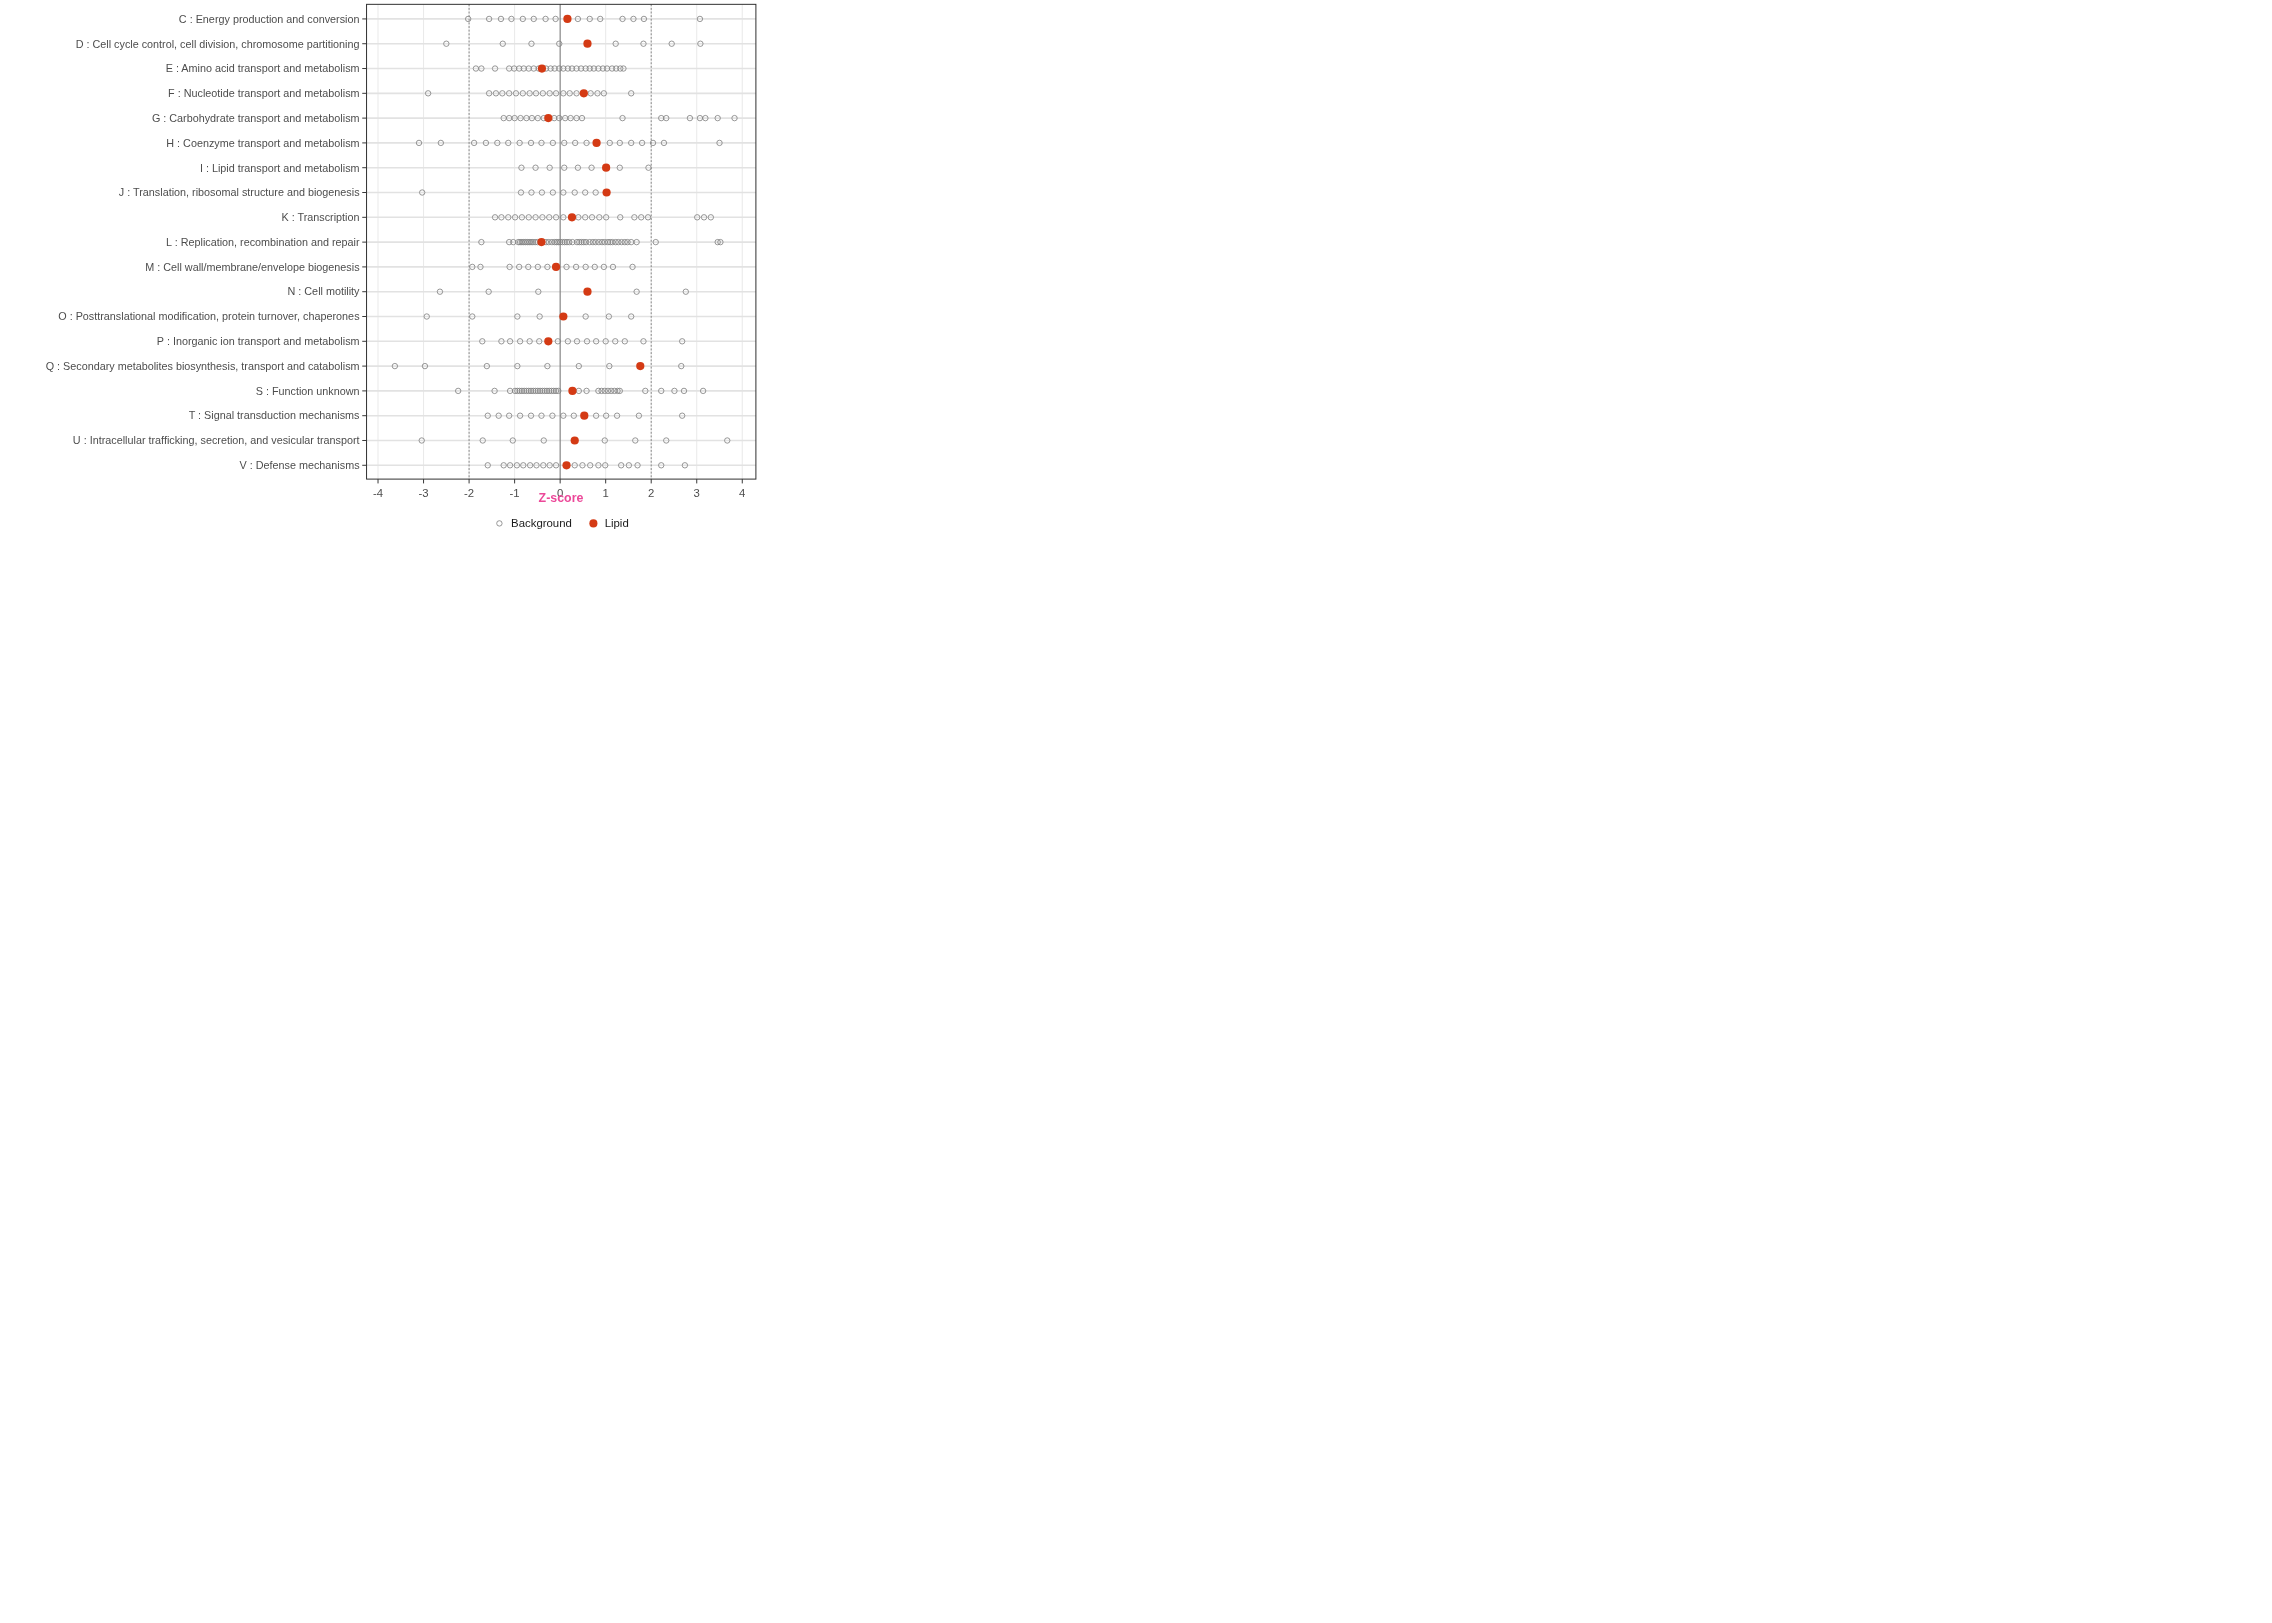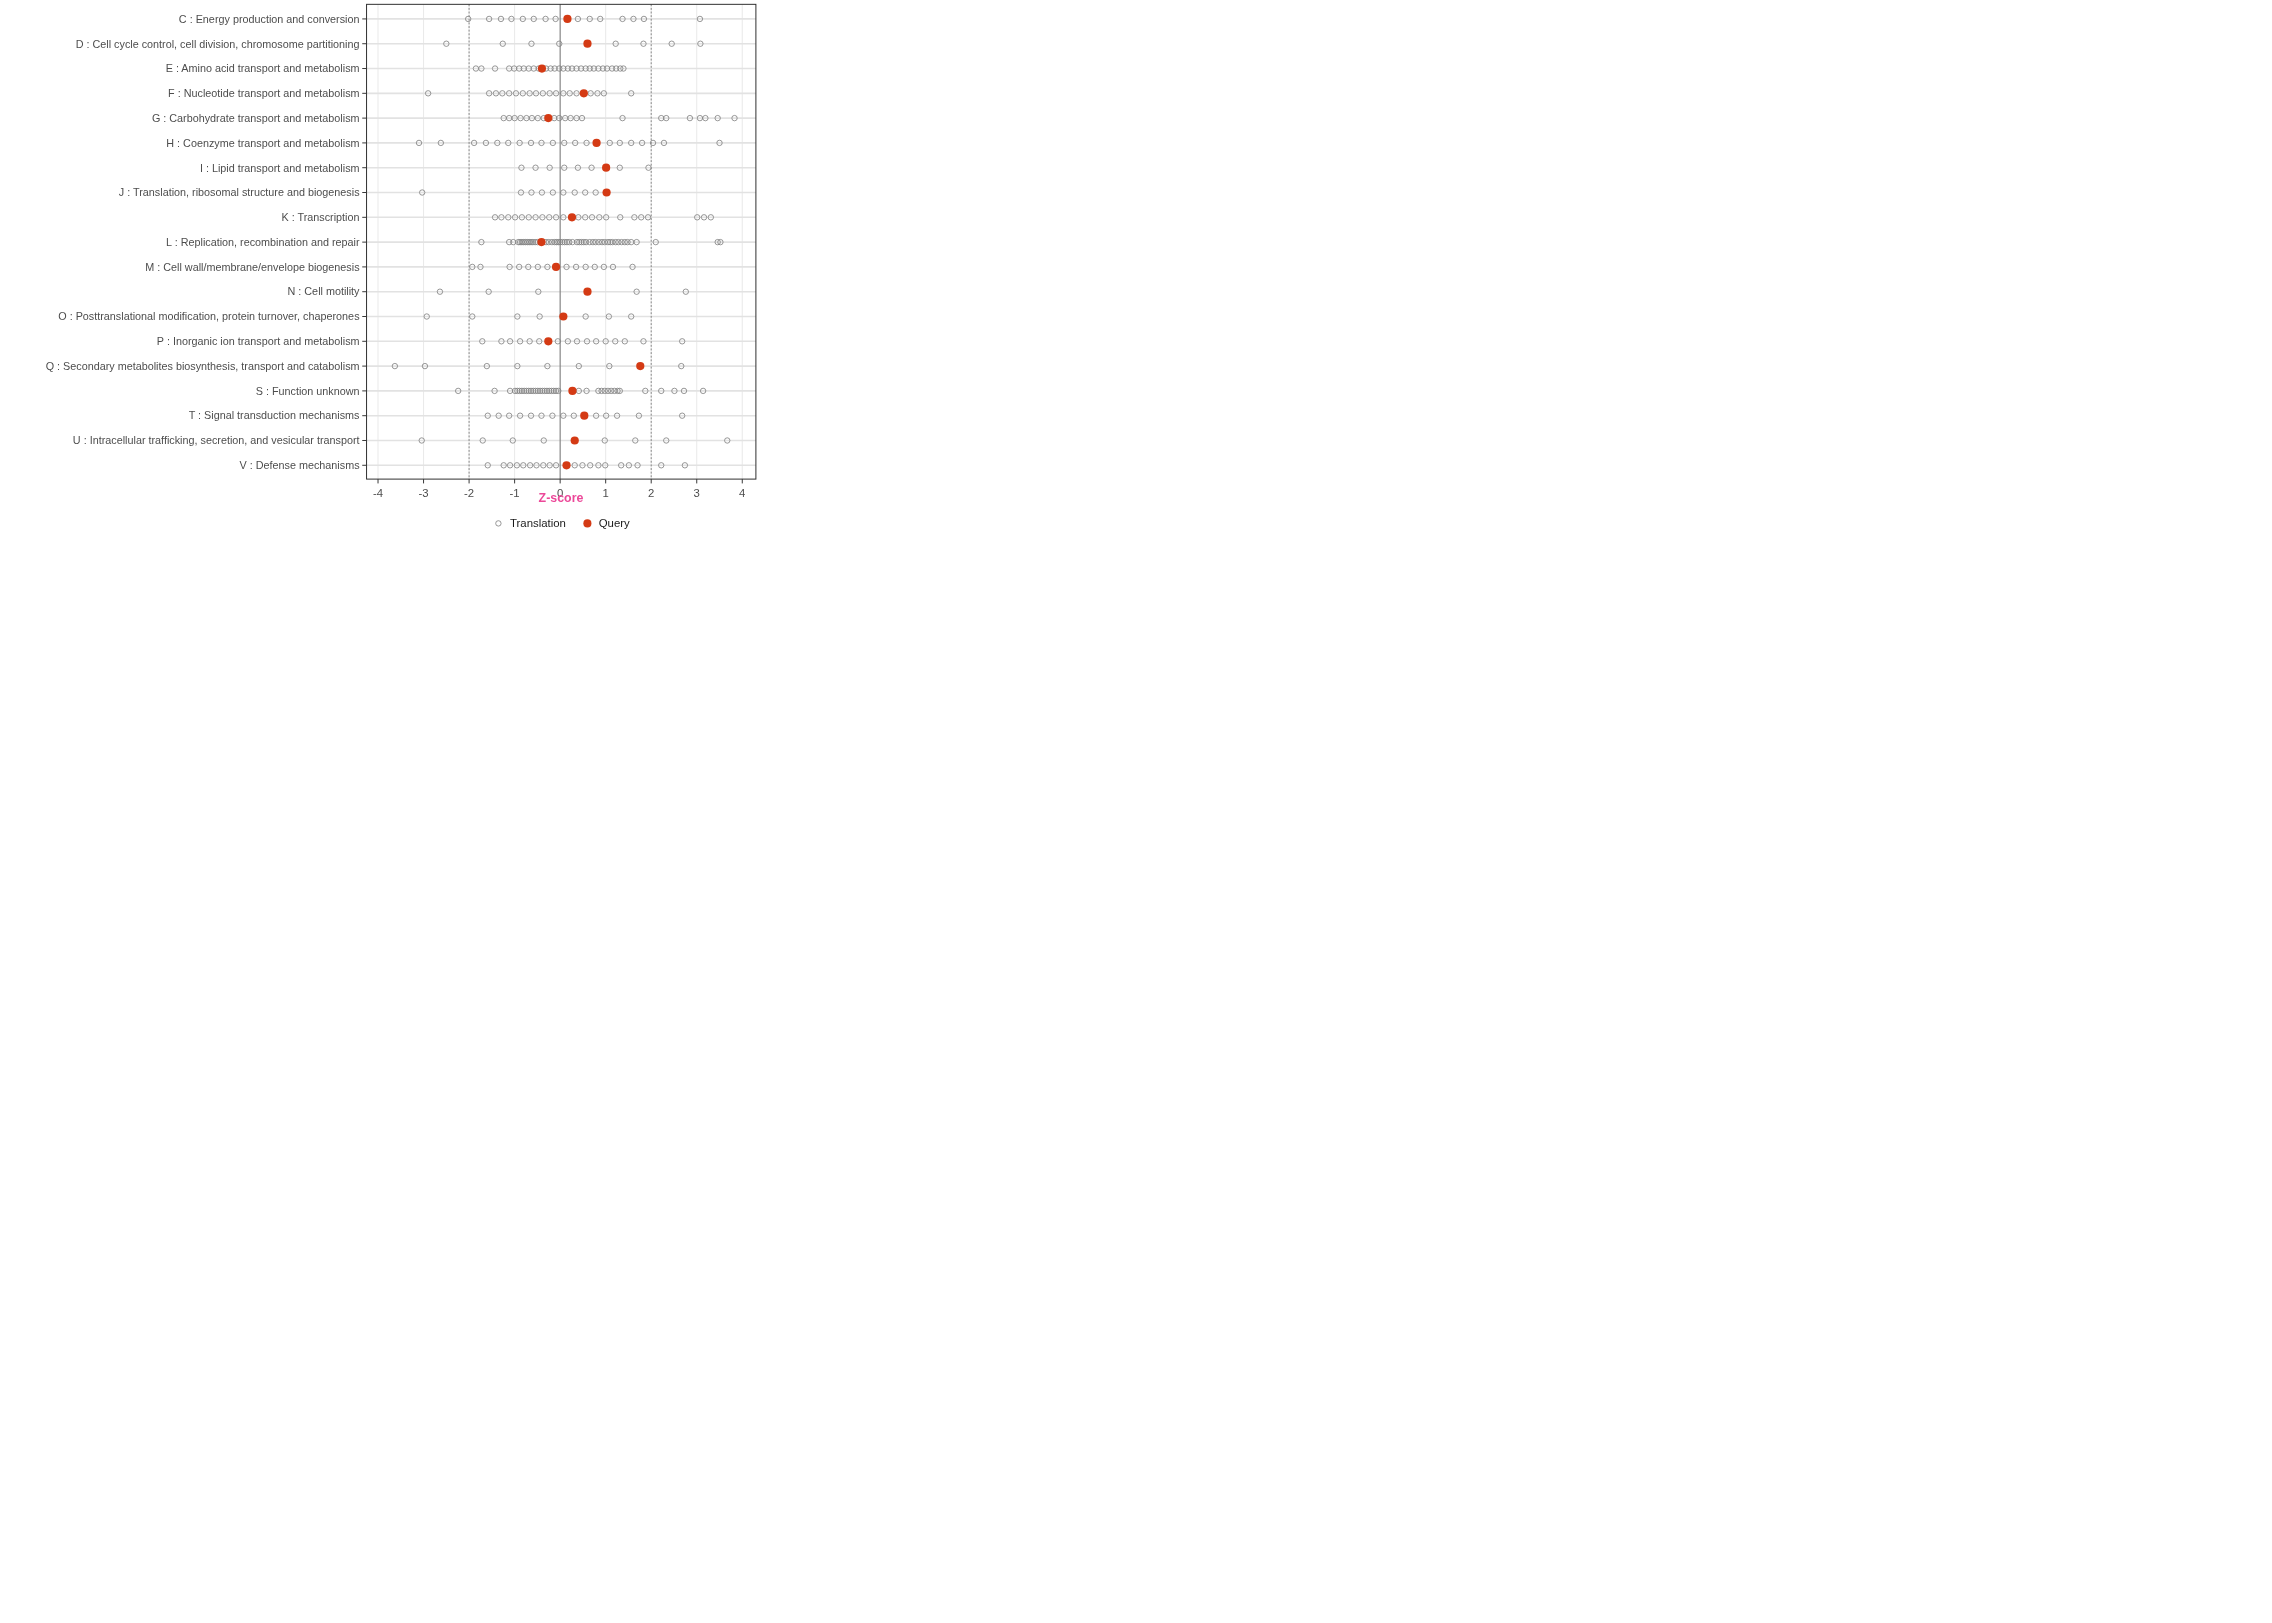--- a/index.html
+++ b/index.html
@@ -461,23 +461,23 @@
       <text x="664" y="867.48" text-anchor="end" font-size="20" fill="#4d4d4d" font-family="&quot;Liberation Sans&quot;, sans-serif">V : Defense mechanisms</text>
     </svg>
 
   <div class="axis-title">Z-score</div>
 
   <div class="legend">
     <div class="legend-item">
       <svg class="legend-icon" width="10.8" height="10.8" viewBox="0 0 20 20">
         <circle cx="10" cy="10" r="5" fill="#ffffff" stroke="#808080" stroke-width="1.5"></circle>
       </svg>
-      <span>Translation</span>
+      <span>Background</span>
     </div>
     <div class="legend-item">
       <svg class="legend-icon" width="10.8" height="10.8" viewBox="0 0 20 20">
         <circle cx="10" cy="10" r="7.5" fill="#d43a14"></circle>
       </svg>
-      <span>Query</span>
+      <span>Lipid</span>
     </div>
   </div>
 </div>
 
 
 </body></html>

